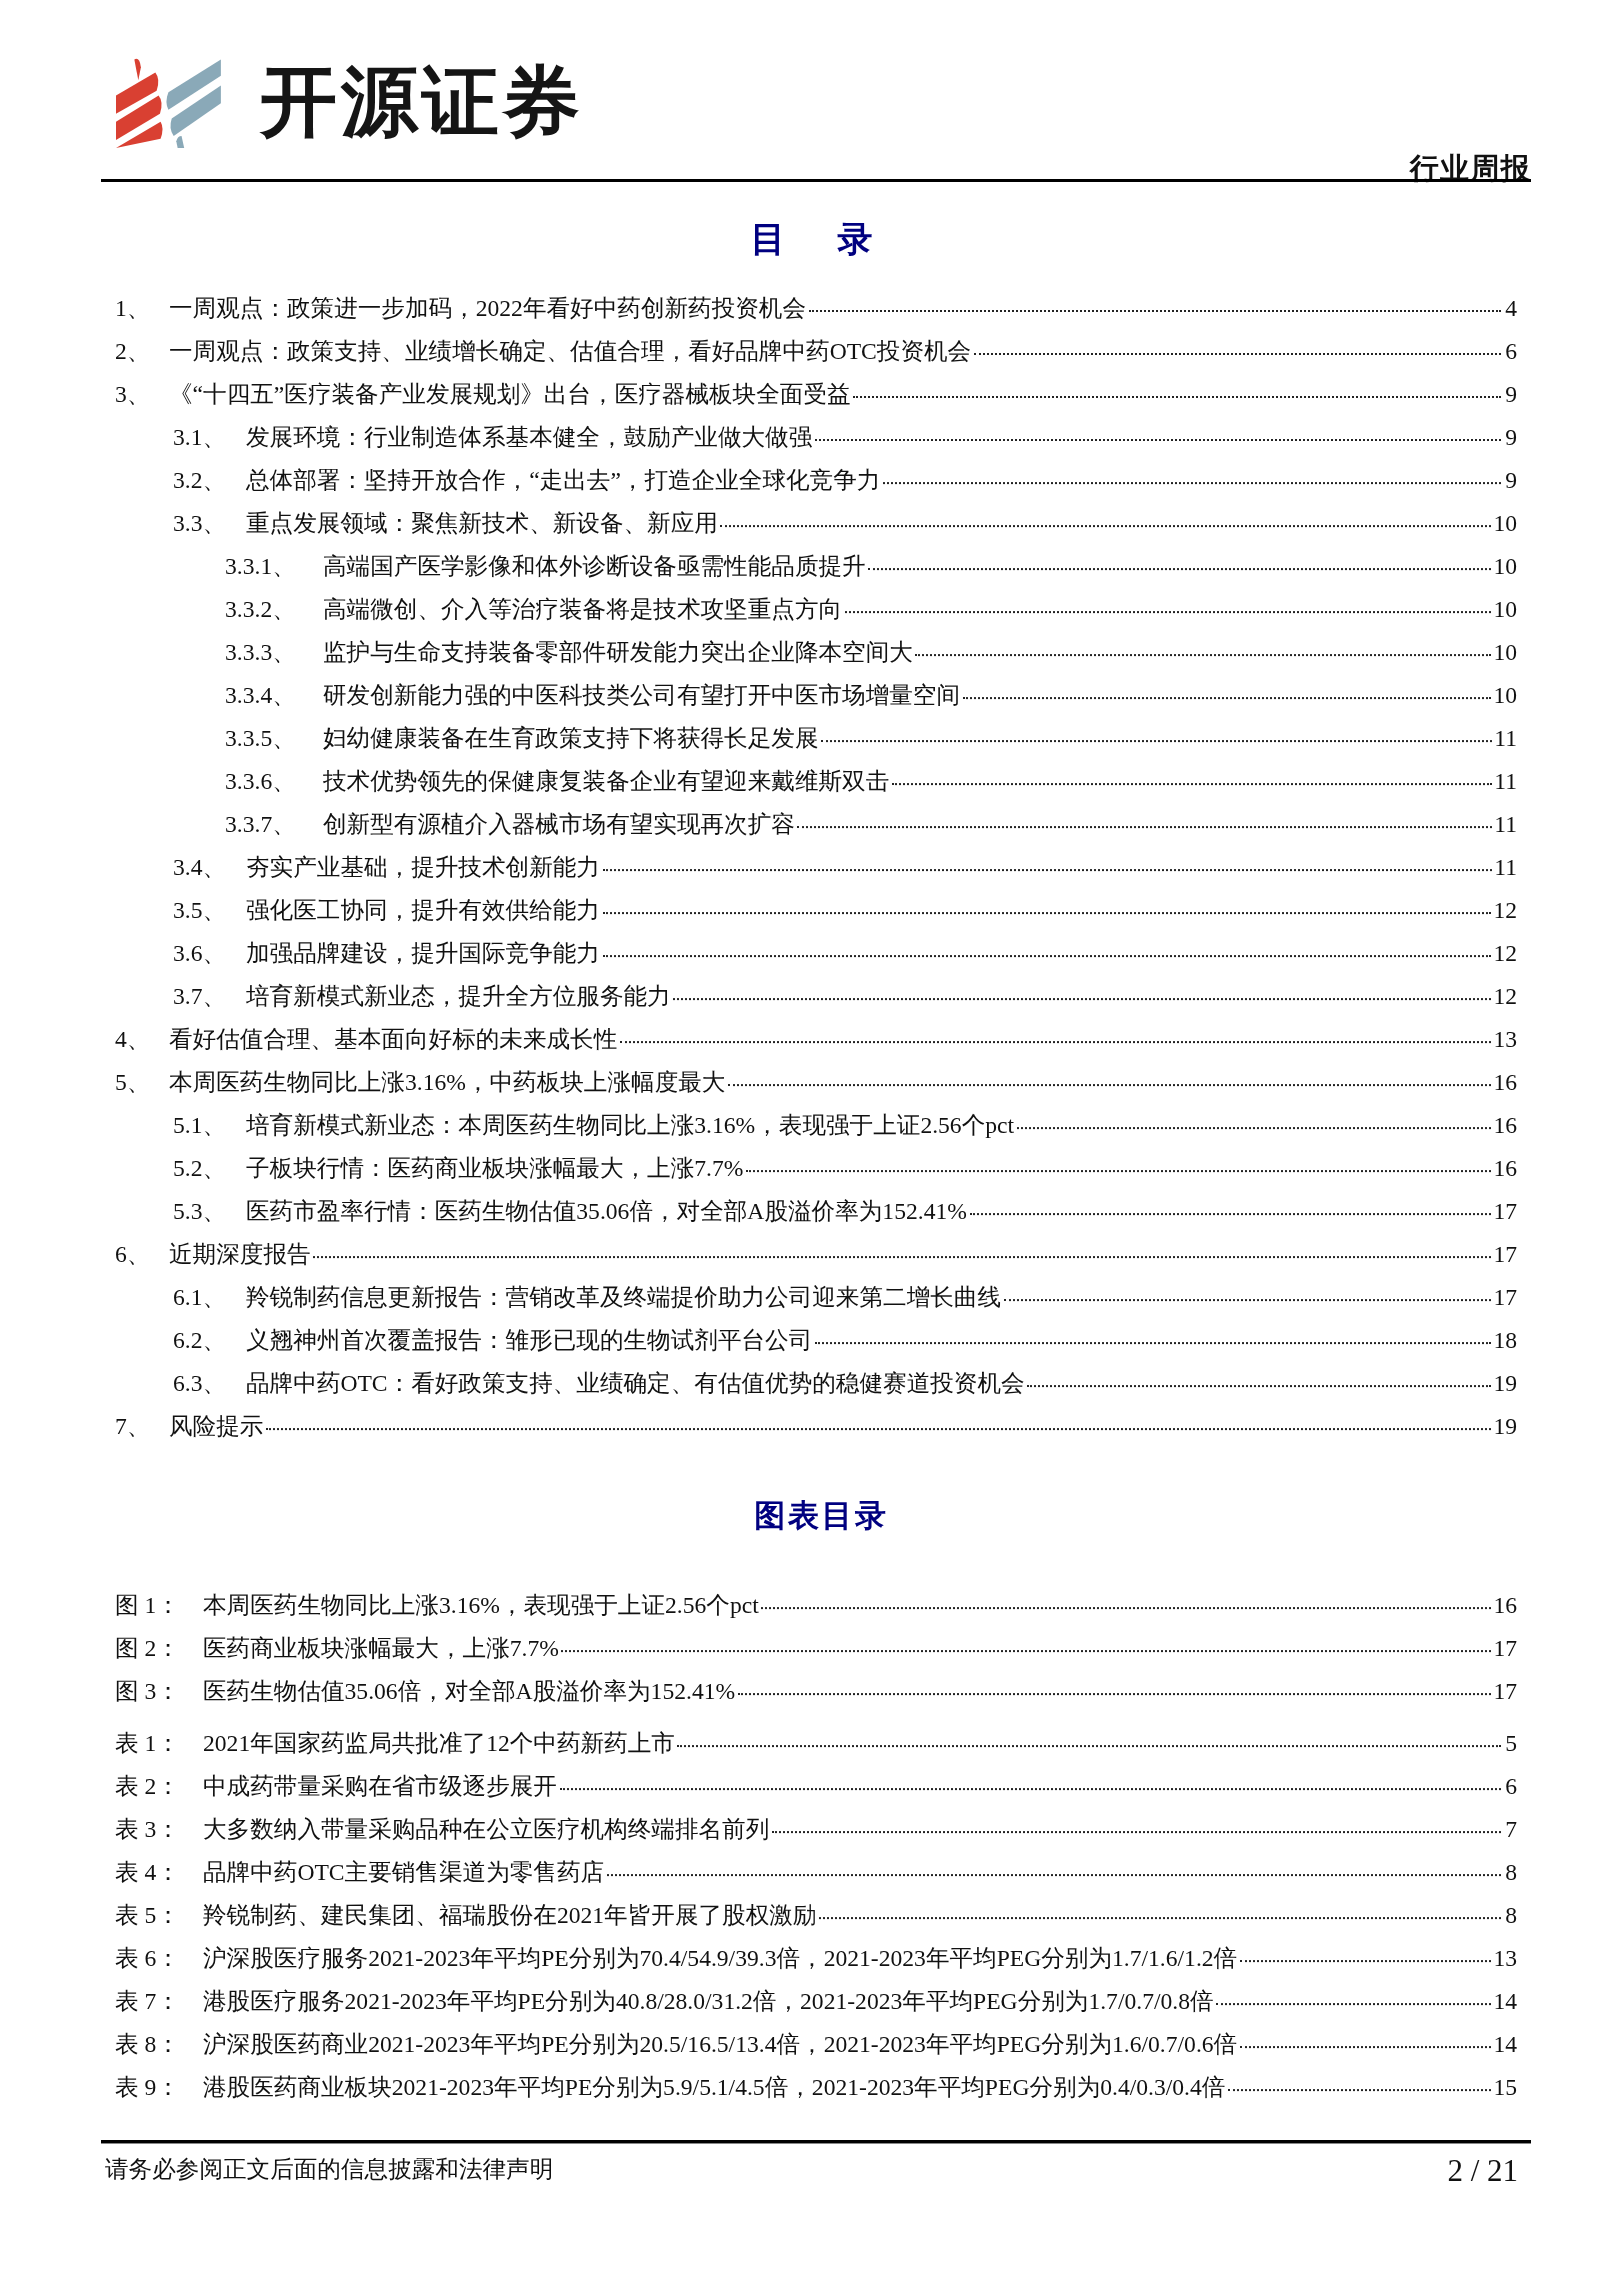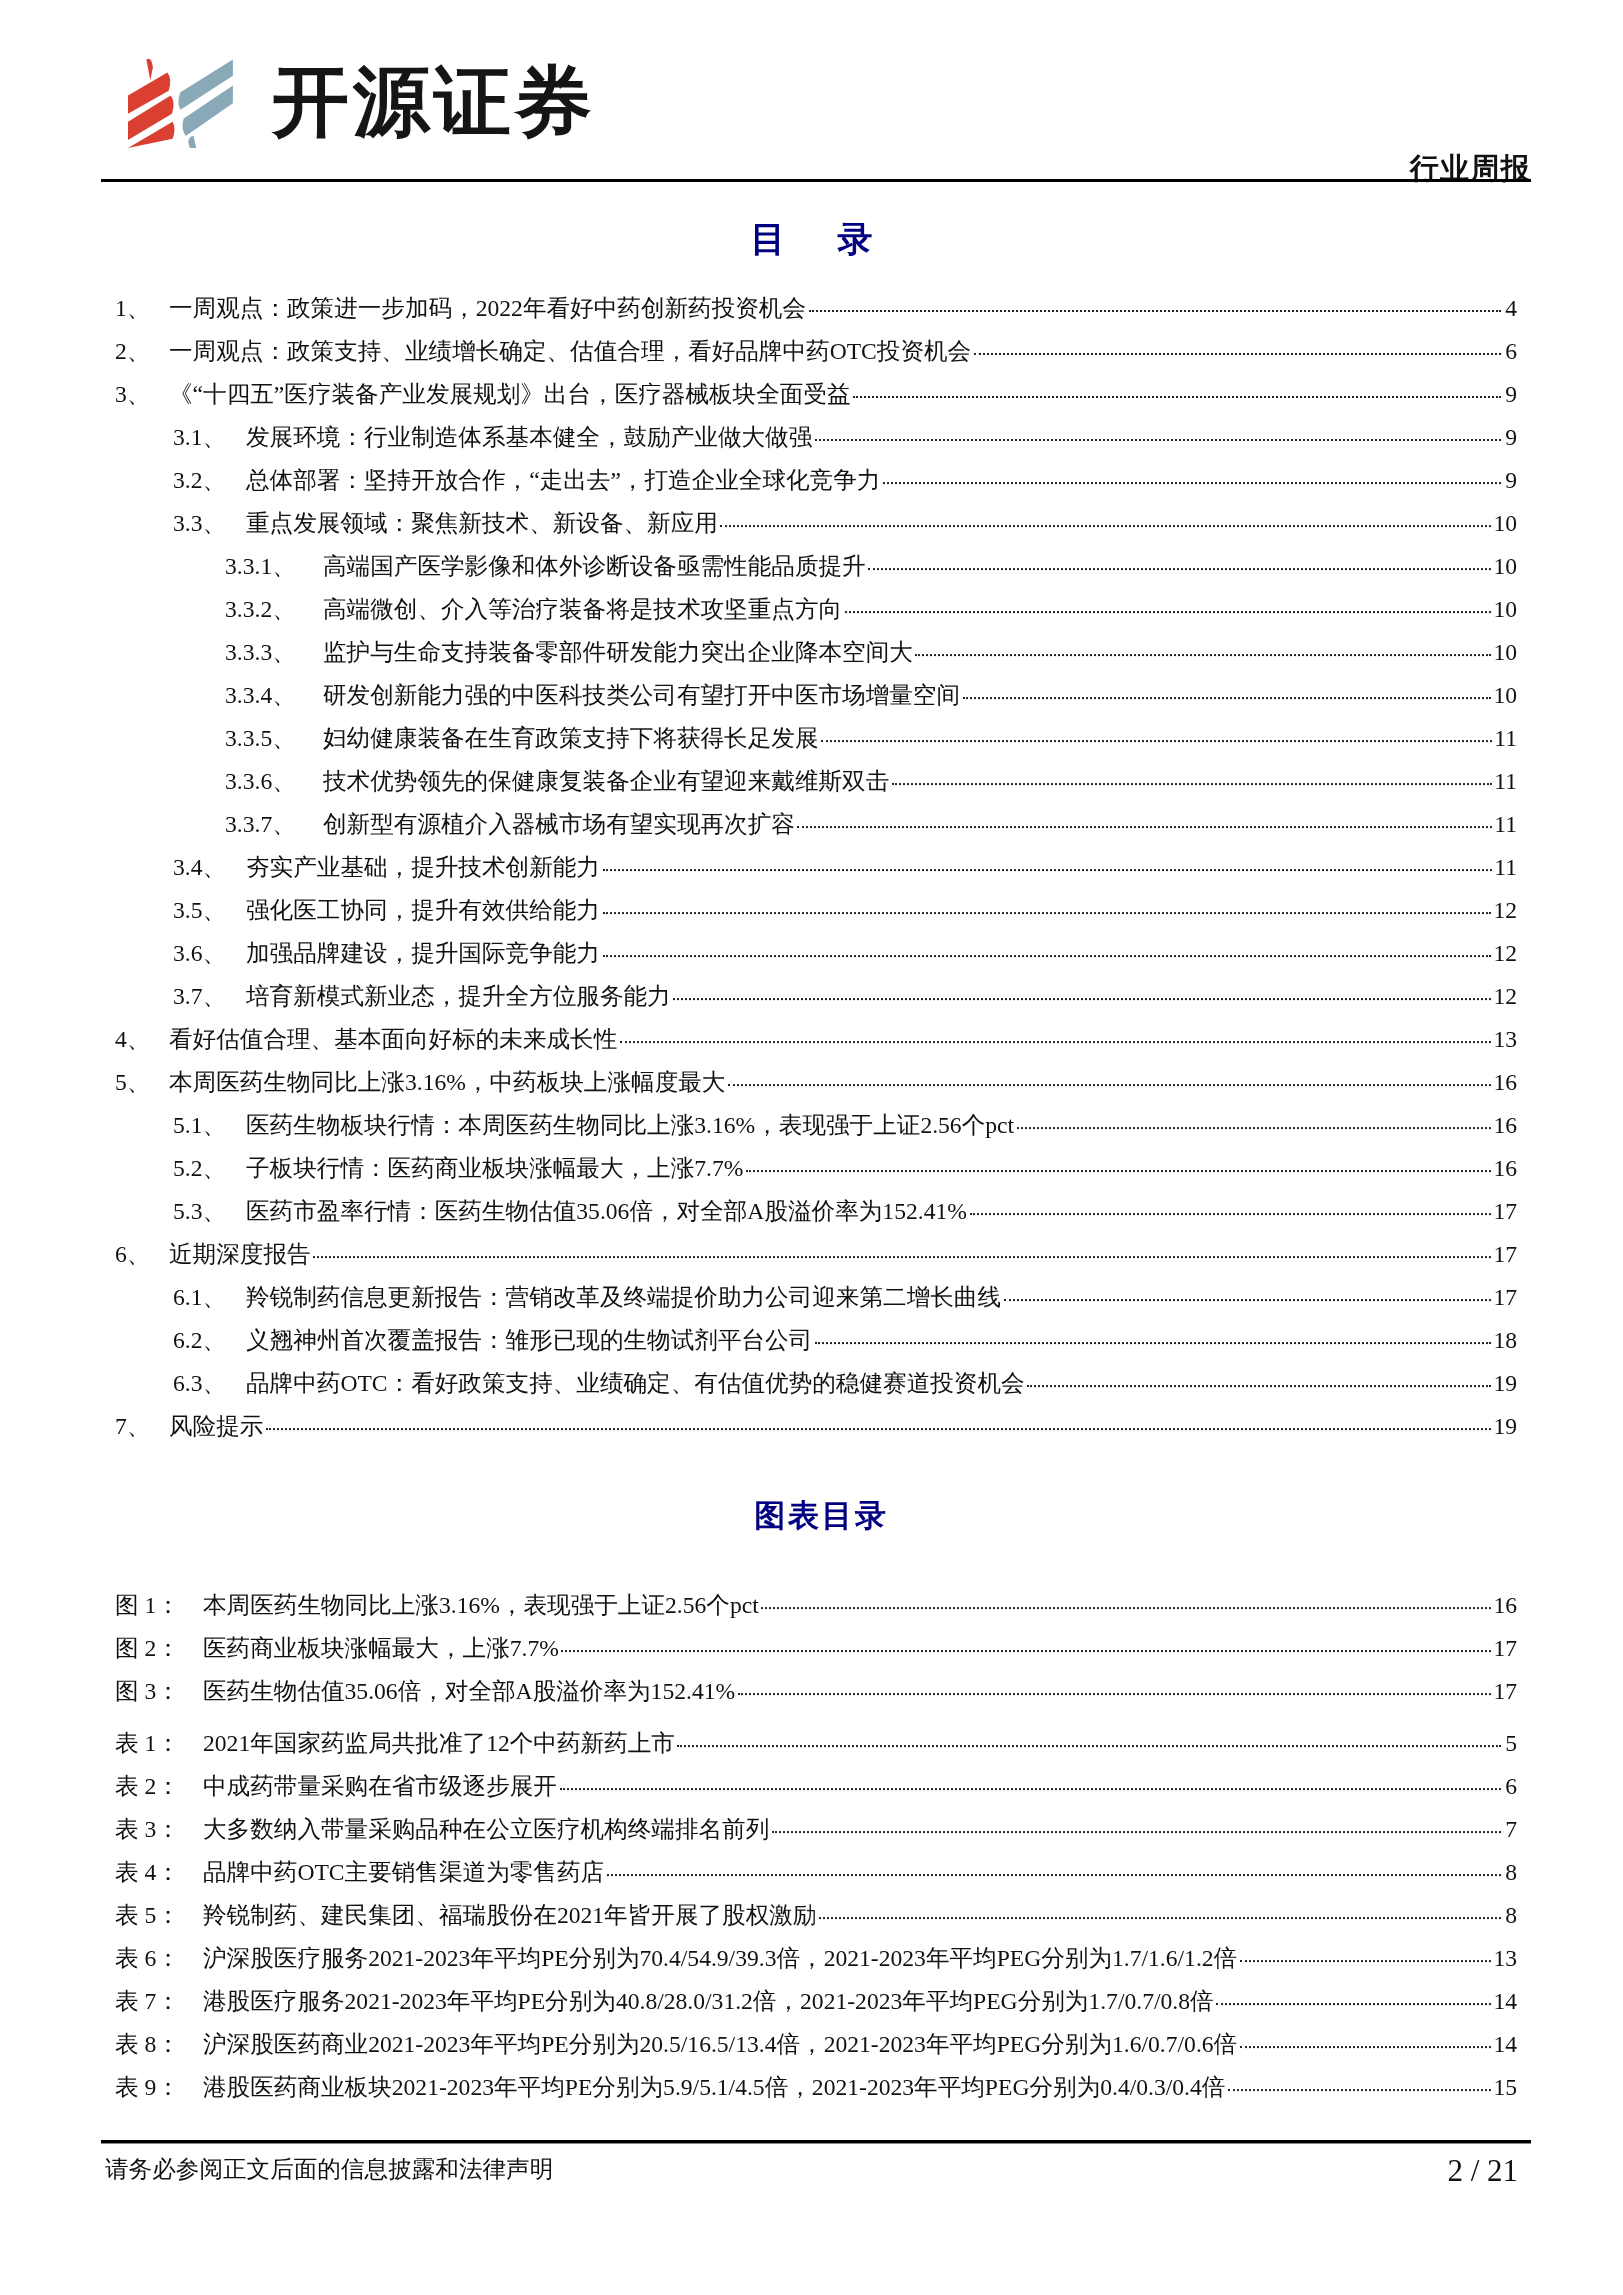--- a/index.html
+++ b/index.html
@@ -2,21 +2,21 @@
 <html style="font-size:10.5px"><head>
 <meta charset="utf-8">
 <style>
   html, body { margin: 0; padding: 0; background: #ffffff; }
   body {
     width: 1623px; height: 2295px; position: relative; overflow: hidden;
     font-family: "Liberation Serif", "DejaVu Serif", serif;
     color: #111111;
   }
   .logo {
-    position: absolute; left: 128px; top: 49px; height: 105px;
+    position: absolute; left: 116px; top: 49px; height: 105px;
     display: flex; align-items: center;
   }
   .logo-mark { width: 118px; height: 92px; }
   .logo-text {
     margin-left: 26px; font-family: "DejaVu Sans", sans-serif; font-weight: bold;
     font-size: 77px; letter-spacing: 3.9px; color: #151515; line-height: 1;
   }
   .doc-type {
     position: absolute; right: 92px; top: 149px; font-size: 29px; font-weight: bold;
     font-family: "DejaVu Serif", serif; letter-spacing: 1.3px;
@@ -182,21 +182,21 @@
       <span class="page">13</span>
     </div>
     <div class="toc-row lvl1">
       <span class="num">5、</span>
       <span class="label">本周医药生物同比上涨3.16%，中药板块上涨幅度最大</span>
       <span class="dots"></span>
       <span class="page">16</span>
     </div>
     <div class="toc-row lvl2">
       <span class="num">5.1、</span>
-      <span class="label">医药生物板块行情：本周医药生物同比上涨3.16%，表现强于上证2.56个pct</span>
+      <span class="label">培育新模式新业态：本周医药生物同比上涨3.16%，表现强于上证2.56个pct</span>
       <span class="dots"></span>
       <span class="page">16</span>
     </div>
     <div class="toc-row lvl2">
       <span class="num">5.2、</span>
       <span class="label">子板块行情：医药商业板块涨幅最大，上涨7.7%</span>
       <span class="dots"></span>
       <span class="page">16</span>
     </div>
     <div class="toc-row lvl2">

